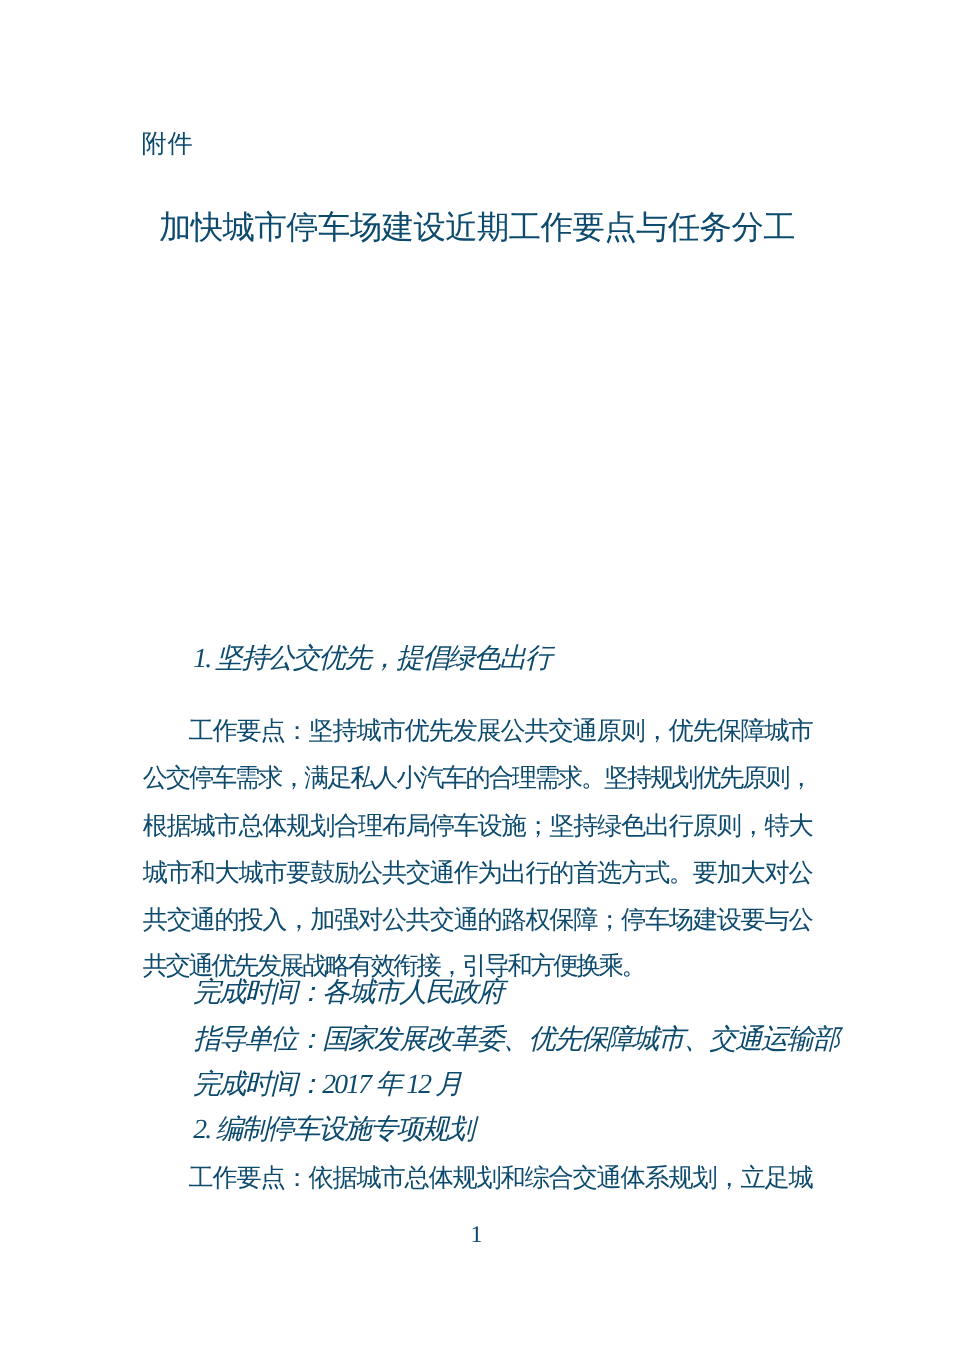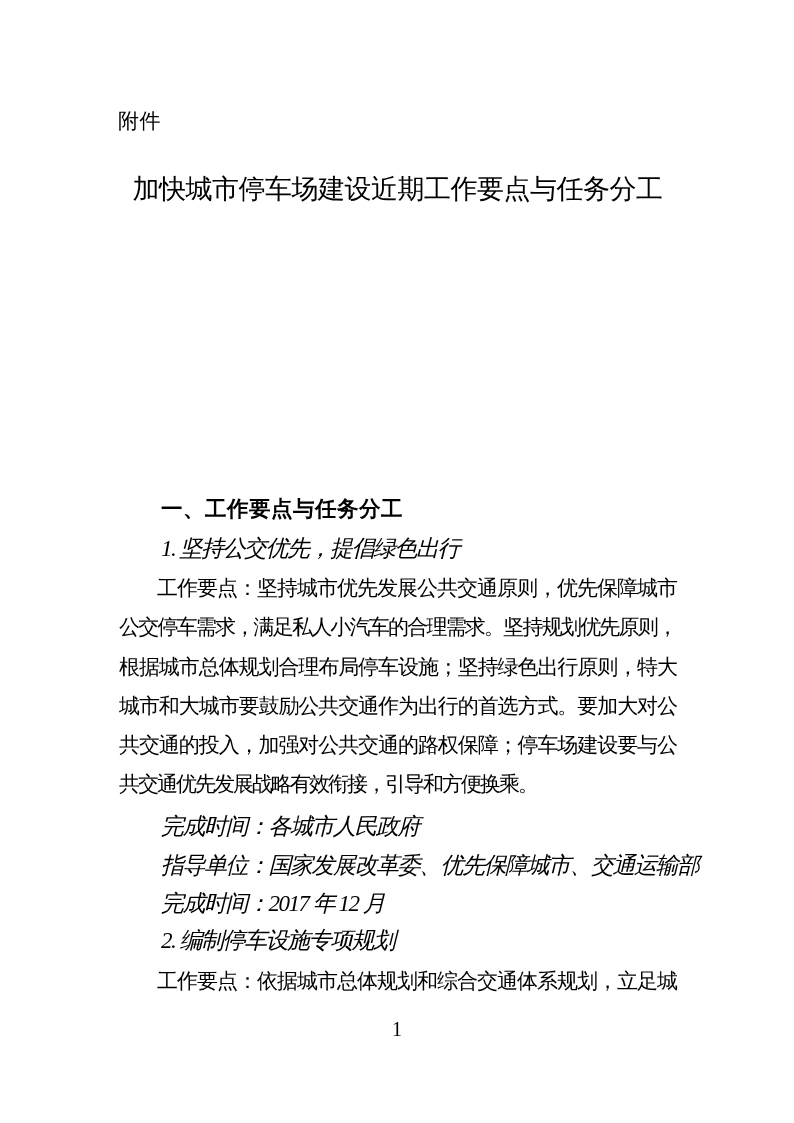--- a/index.html
+++ b/index.html
@@ -2,21 +2,21 @@
 <html lang="zh"><head>
 <meta charset="utf-8">
 <style>
   html, body { margin: 0; padding: 0; background: #ffffff; }
   .page {
     position: relative;
     width: 705px;
     height: 1123px;
     background: #ffffff;
     overflow: hidden;
-    color: #000000;
+    color: #0c4a6e;
     font-family: "Liberation Serif", "DejaVu Serif", serif;
   }
   
   .att {
     position: absolute;
     left: 118px;
     top: 107px;
     font-family: "Liberation Sans", "DejaVu Sans", sans-serif;
     font-size: 21px;
     line-height: 28px;
@@ -91,25 +91,24 @@
 </head>
 <body>
 
 <div class="page">
 
   <div class="att">附件</div>
 
   <h1 class="title">加快城市停车场建设近期工作要点与任务分工</h1>
 
 
-  <div class="h2">一、工作要点与任务分工</div>
 
   <div class="kai" style="top:534px">1. 坚持公交优先，提倡绿色出行</div>
 
-  <div class="para" style="top:569px">
+  <div class="para" style="top:590px">
       <div class="line indent justify">工作要点：坚持城市优先发展公共交通原则，优先保障城市</div>
       <div class="line justify">公交停车需求，满足私人小汽车的合理需求。坚持规划优先原则，</div>
       <div class="line justify">根据城市总体规划合理布局停车设施；坚持绿色出行原则，特大</div>
       <div class="line justify">城市和大城市要鼓励公共交通作为出行的首选方式。要加大对公</div>
       <div class="line justify">共交通的投入，加强对公共交通的路权保障；停车场建设要与公</div>
       <div class="line">共交通优先发展战略有效衔接，引导和方便换乘。</div>
     </div>
 
   <div class="kai" style="top:812px">完成时间：各城市人民政府</div>
 

